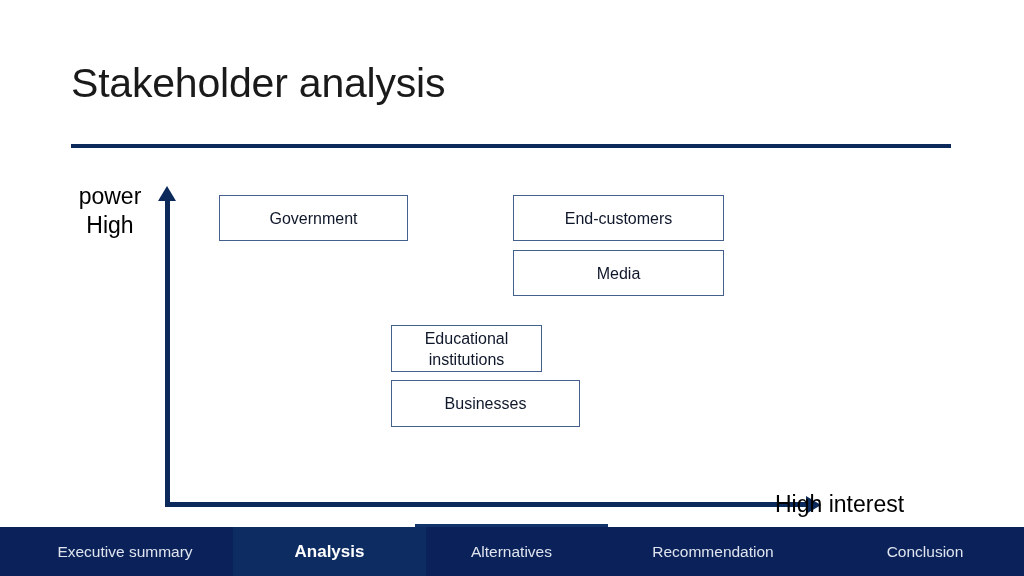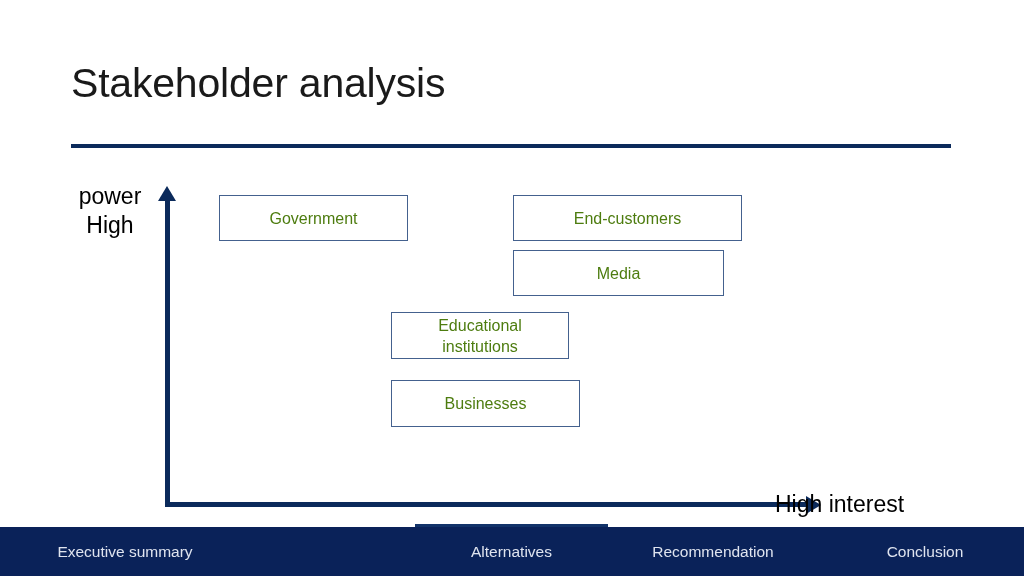--- a/index.html
+++ b/index.html
@@ -106,28 +106,28 @@
     position: absolute;
     box-sizing: border-box;
     border: 1.3px solid #44618e;
     background: #ffffff;
     display: flex;
     align-items: center;
     justify-content: center;
     text-align: center;
     font-size: 16px;
     line-height: 21px;
-    color: #4d7c0f;
+    color: #0f172a;
   }
   .stake-box .ln { display: block; }
 
   #box-government      { left: 219px; top: 195px; width: 189px; height: 46px; }
-  #box-end-customers   { left: 513px; top: 195px; width: 229px; height: 46px; }
+  #box-end-customers   { left: 513px; top: 195px; width: 211px; height: 46px; }
   #box-media           { left: 513px; top: 250px; width: 211px; height: 46px; }
-  #box-educational     { left: 391px; top: 312px; width: 178px; height: 47px; text-align: center; }
+  #box-educational     { left: 391px; top: 325px; width: 151px; height: 47px; text-align: center; }
   #box-businesses      { left: 391px; top: 380px; width: 189px; height: 47px; }
 
   
   #footer-nav {
     position: absolute;
     left: 0;
     top: 527px;
     width: 1024px;
     height: 49px;
     background: #0a2259;
@@ -202,20 +202,21 @@
 
   <div id="box-businesses" class="stake-box">
     <span>Businesses</span>
   </div>
 
   <div id="footer-highlight"></div>
   <div id="footer-nav"></div>
 
   <div class="nav-item" id="nav-executive-summary">Executive summary</div>
 
+  <div class="nav-item active" id="nav-analysis">Analysis</div>
 
   <div class="nav-item" id="nav-alternatives">Alternatives</div>
 
   <div class="nav-item" id="nav-recommendation">Recommendation</div>
 
   <div class="nav-item" id="nav-conclusion">Conclusion</div>
 
 </div>
 
 </body></html>

